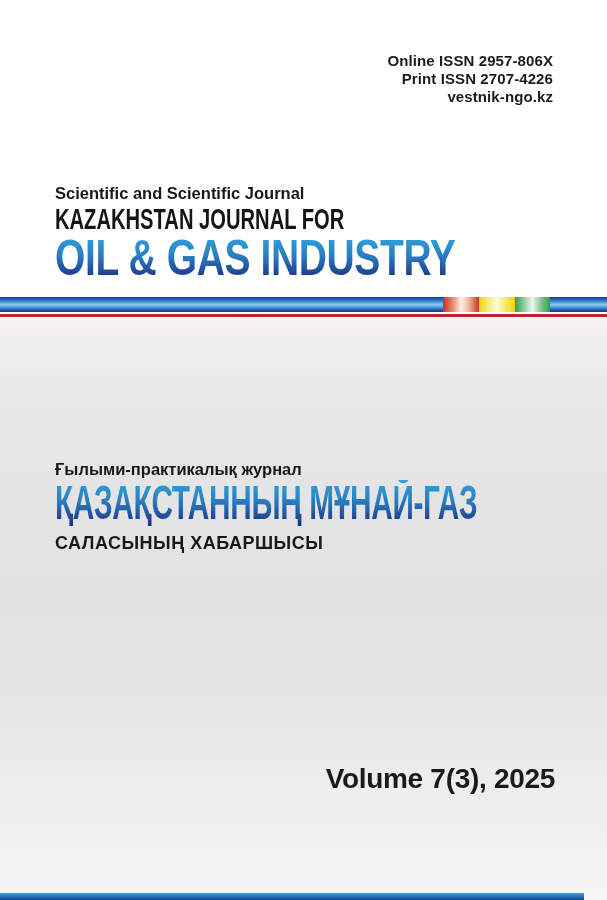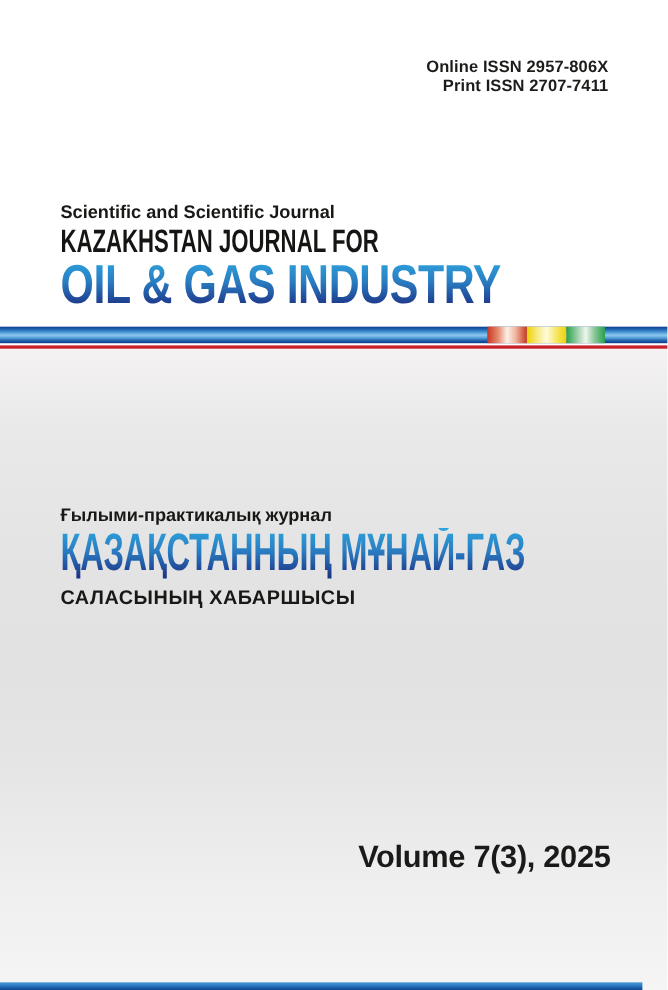--- a/index.html
+++ b/index.html
@@ -150,21 +150,22 @@
 </style>
 </head>
 <body>
 
 <div class="page">
 
   <div class="gray-section"></div>
 
   <div class="issn-block">
     <div>Online ISSN 2957-806X</div>
-    <div>Print ISSN 2707-7411</div>
+    <div>Print ISSN 2707-4226</div>
+    <div>vestnik-ngo.kz</div>
   </div>
 
   <div class="block-en">
     <div class="subtitle">Scientific and Scientific Journal</div>
     <div class="en-line1">KAZAKHSTAN JOURNAL FOR</div>
     <div class="en-line2 grad-text">OIL &amp; GAS INDUSTRY</div>
   </div>
 
   <div class="divider">
     <div class="bar-blue">

